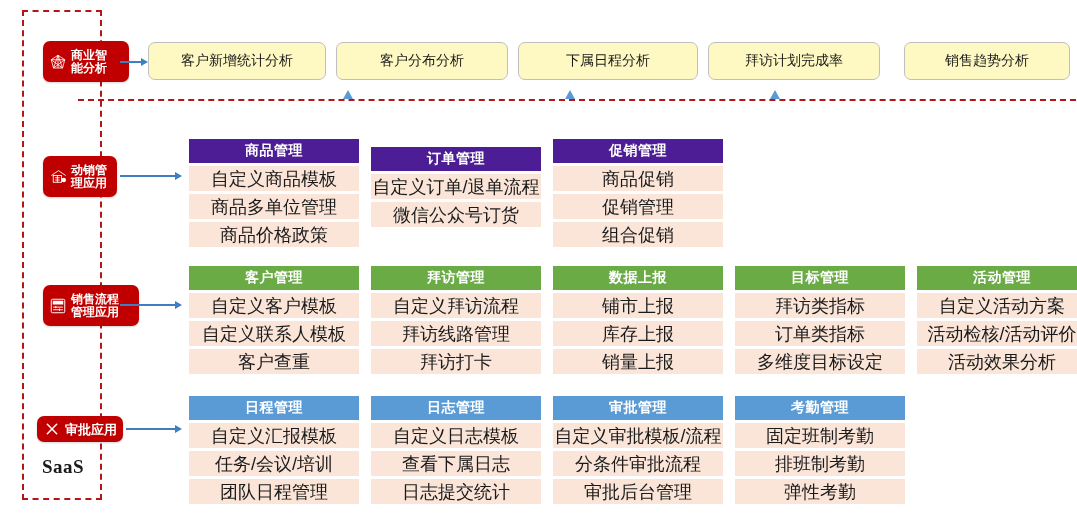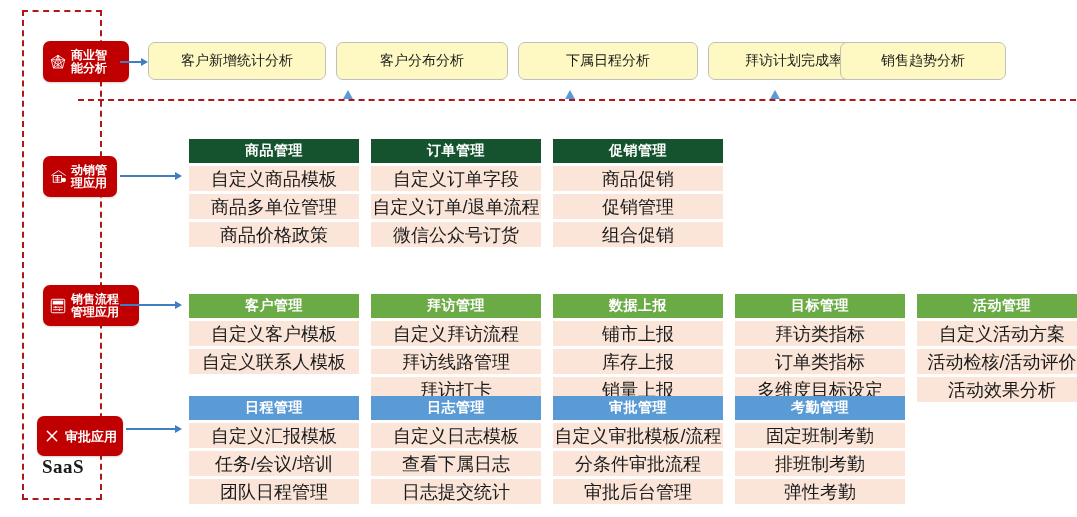--- a/index.html
+++ b/index.html
@@ -71,21 +71,21 @@
     letter-spacing:0px;
   }
   .pill.two-line .ptext{ font-size:12px; }
   .pill.one-line{ align-items:center; }
   .pill.one-line .ptext{ font-size:13px; }
 
   
   #pill-bi      { left:43px; top:41px;  width:86px; height:41px; }
   #pill-sales   { left:43px; top:156px; width:74px; height:41px; }
   #pill-process { left:43px; top:285px; width:96px; height:41px; }
-  #pill-approve { left:37px; top:416px; width:86px; height:40px; }
+  #pill-approve { left:37px; top:416px; width:86px; height:26px; }
 
   
   .arrow{
     position:absolute;
     height:10px;
     display:flex;align-items:center;
   }
   .arrow .shaft{
     height:1.6px;background:#3f7fbf;flex:1;
   }
@@ -139,22 +139,22 @@
     letter-spacing:.5px;
   }
   .col-item{
     height:25px;
     margin-top:3px;
     background:#fae5d8;
     display:flex;align-items:center;justify-content:center;
     font-size:18px;
     color:#1a1a1a;
   }
-  .head-blue-dark{ background:#14532d; }
-  .head-green    { background:#6aab46;margin-top:28px; }
+  .head-blue-dark{ background:#4c1d95; }
+  .head-green    { background:#6aab46; }
   .head-blue-lite{ background:#5b9bd5; }
 </style>
 </head>
 <body>
 
 <div id="canvas">
 
   <div class="saas-box"></div>
   <div class="saas-label">SaaS</div>
 
@@ -227,53 +227,53 @@
   <div class="arrow" id="arr-approve">
     <span class="shaft"></span>
     <span class="head"></span>
   </div>
 
   <div id="analytics-layer">
       <div class="analytic" style="left: 148px; width: 178px;">客户新增统计分析</div>
       <div class="analytic" style="left: 336px; width: 172px;">客户分布分析</div>
       <div class="analytic" style="left: 518px; width: 180px;">下属日程分析</div>
       <div class="analytic" style="left: 708px; width: 172px;">拜访计划完成率</div>
-      <div class="analytic" style="left: 840px; width: 166px;">销售趋势分析</div>
+      <div class="analytic" style="left: 904px; width: 166px;">销售趋势分析</div>
     </div>
   <div id="uparrow-layer">
       <div class="up-arrow" style="left: 343px;"></div>
       <div class="up-arrow" style="left: 565px;"></div>
       <div class="up-arrow" style="left: 770px;"></div>
     </div>
   <div id="sections-layer">
       <div class="grid" style="left: 0px; top: 139px; width: 1077px;">
         <div class="col" style="left: 189px; top: 0px;">
           <div class="col-head head-blue-dark">商品管理</div>
           <div class="col-item">自定义商品模板</div>
           <div class="col-item">商品多单位管理</div>
           <div class="col-item">商品价格政策</div>
         </div>
-        <div class="col" style="left: 371px; top: 0px;">
+        <div class="col" style="left: 371px; top: 8px;">
           <div class="col-head head-blue-dark">订单管理</div>
-          <div class="col-item">自定义订单字段</div>
           <div class="col-item">自定义订单/退单流程</div>
           <div class="col-item">微信公众号订货</div>
         </div>
         <div class="col" style="left: 553px; top: 0px;">
           <div class="col-head head-blue-dark">促销管理</div>
           <div class="col-item">商品促销</div>
           <div class="col-item">促销管理</div>
           <div class="col-item">组合促销</div>
         </div>
       </div>
       <div class="grid" style="left: 0px; top: 266px; width: 1077px;">
         <div class="col" style="left: 189px; top: 0px;">
           <div class="col-head head-green">客户管理</div>
           <div class="col-item">自定义客户模板</div>
           <div class="col-item">自定义联系人模板</div>
+          <div class="col-item">客户查重</div>
         </div>
         <div class="col" style="left: 371px; top: 0px;">
           <div class="col-head head-green">拜访管理</div>
           <div class="col-item">自定义拜访流程</div>
           <div class="col-item">拜访线路管理</div>
           <div class="col-item">拜访打卡</div>
         </div>
         <div class="col" style="left: 553px; top: 0px;">
           <div class="col-head head-green">数据上报</div>
           <div class="col-item">铺市上报</div>

